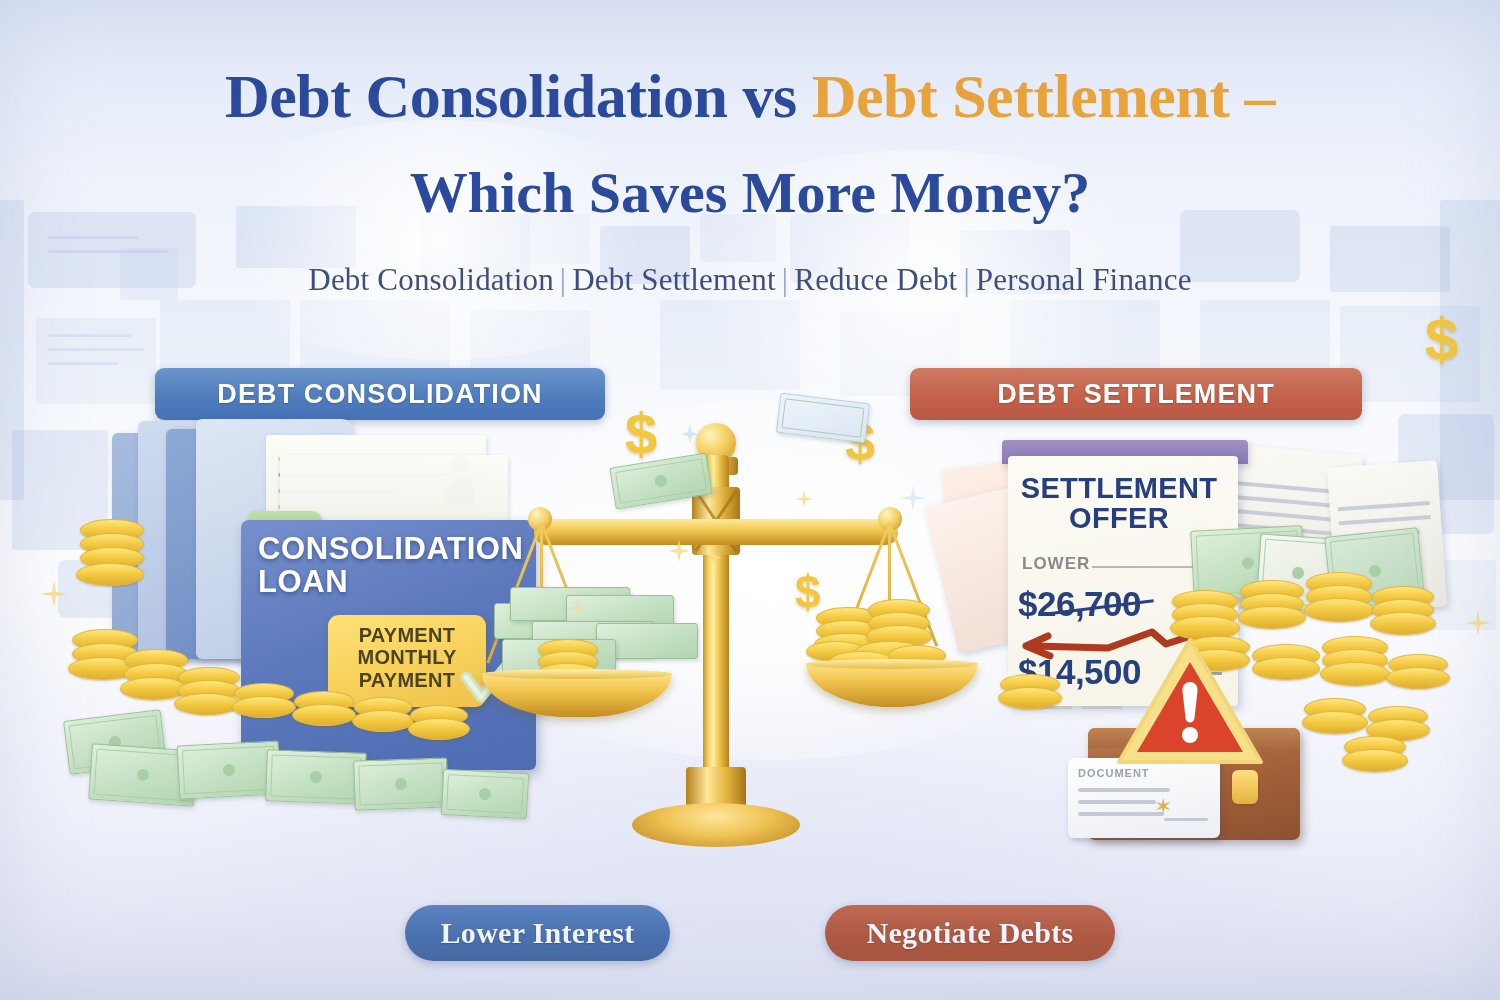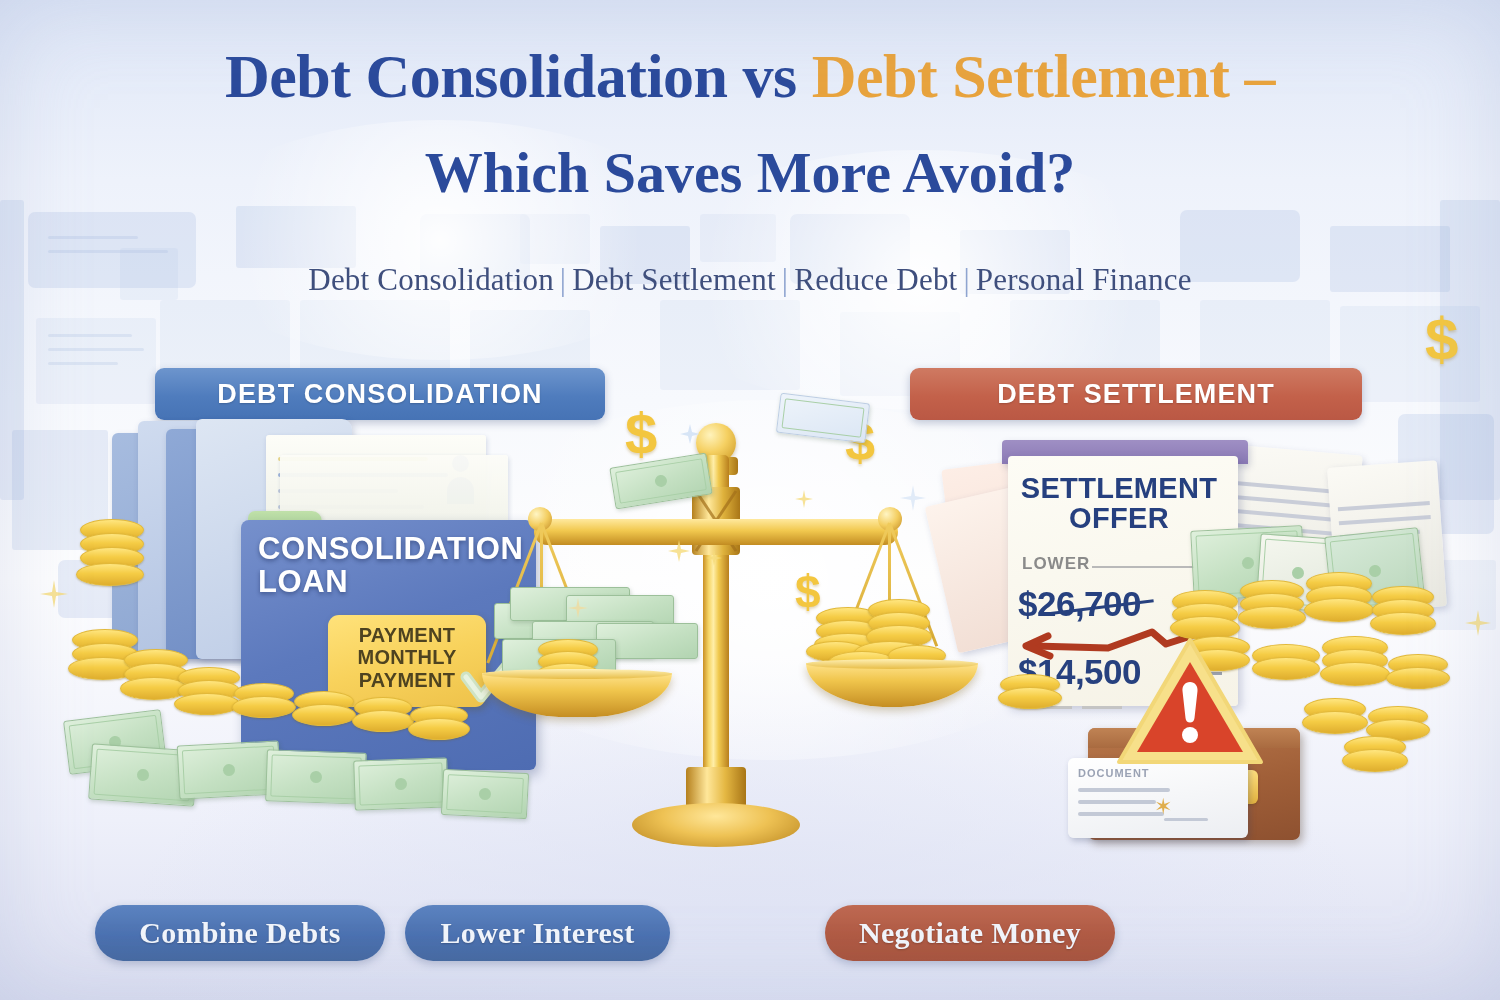--- a/index.html
+++ b/index.html
@@ -40,20 +40,21 @@
   .title-wrap {
     position:absolute; left:0; right:0; top:44px; text-align:center;
   }
   .title-line1 {
     font-family:"Liberation Serif", serif;
     font-weight:700;
     font-size:62px;
     letter-spacing:-0.5px;
     line-height:1.05;
     white-space:nowrap;
+    margin-top:20px;
   }
   .t-blue  { color:#2b4a9b; }
   .t-gold  { color:#e8a33d; }
   .title-line2 {
     font-family:"Liberation Serif", serif;
     font-weight:700;
     font-size:58px;
     color:#2b4a9b;
     margin-top:34px;
     line-height:1.05;
@@ -260,21 +261,21 @@
   .bc-lid {
     position:absolute; left:148px; top:288px; width:212px; height:20px;
     background:linear-gradient(180deg,#c08354,#a96b40); border-radius:7px 7px 0 0;
   }
   .bc-latch {
     position:absolute; left:292px; top:330px; width:26px; height:34px;
     background:linear-gradient(180deg,#ffe07e,#e2b23f); border-radius:6px;
     box-shadow:0 1px 3px rgba(90,70,20,.4);
   }
   .bc-card {
-    position:absolute; left:128px; top:318px; width:180px; height:80px;
+    position:absolute; left:128px; top:318px; width:152px; height:80px;
     background:linear-gradient(170deg,#ffffff,#eceef2); border-radius:6px;
     box-shadow:2px 3px 6px rgba(50,60,100,.28);
   }
   .bc-card .cl { position:absolute; height:4px; border-radius:2px; background:#c3c9d6; }
   .bc-card .ctext {
     position:absolute; left:10px; top:9px; font-size:11px; font-weight:700;
     color:#9aa2b4; letter-spacing:1px;
   }
   .bc-star { position:absolute; left:86px; top:36px; color:#e0ae4c; font-size:22px; }
 
@@ -339,21 +340,21 @@
     <div class="bgdoc light" style="left:700px; top:214px; width:76px; height:48px;"></div>
     <div class="bgglow" style="left:180px; top:120px; width:520px; height:240px;"></div>
     <div class="bgglow" style="left:640px; top:150px; width:560px; height:260px;"></div>
     <div class="bgglow" style="left:420px; top:400px; width:700px; height:360px;"></div>
   </div>
 
   <div class="title-wrap">
     <div class="title-line1">
       <span class="t-blue">Debt Consolidation vs </span><span class="t-gold">Debt Settlement –</span>
     </div>
-    <div class="title-line2">Which Saves More Avoid?</div>
+    <div class="title-line2">Which Saves More Money?</div>
   </div>
 
   <div class="subtitle">
     <span>Debt Consolidation</span><span class="sep">|</span><span>Debt Settlement</span><span class="sep">|</span><span>Reduce Debt</span><span class="sep">|</span><span>Personal Finance</span>
   </div>
 
   <div class="badge" id="badge-consolidation">DEBT CONSOLIDATION</div>
   <div class="badge" id="badge-settlement">DEBT SETTLEMENT</div>
 
   <div class="folder-stack">
@@ -639,18 +640,17 @@
     </div>
 
     <svg class="warn-tri" width="150" height="132" viewBox="0 0 150 132">
       <path d="M75 4 L146 126 L4 126 Z" fill="#f7e08a" stroke="#f2d778" stroke-width="4" stroke-linejoin="round"></path>
       <path d="M75 26 L128 116 L22 116 Z" fill="#d9442a"></path>
       <path d="M75 46 C80 46 83 50 82.5 55 L79.5 82 C79.2 85 77.4 86.5 75 86.5 C72.6 86.5 70.8 85 70.5 82 L67.5 55 C67 50 70 46 75 46 Z" fill="#ffffff"></path>
       <circle cx="75" cy="99" r="8" fill="#ffffff"></circle>
     </svg>
   </div>
 
-  <div class="pill blue" id="pill-combine">Combine Debts</div>
   <div class="pill blue" id="pill-lower">Lower Interest</div>
-  <div class="pill red" id="pill-negotiate">Negotiate Money</div>
+  <div class="pill red" id="pill-negotiate">Negotiate Debts</div>
 
   <div class="vignette"></div>
 </div>
 
 </body></html>

